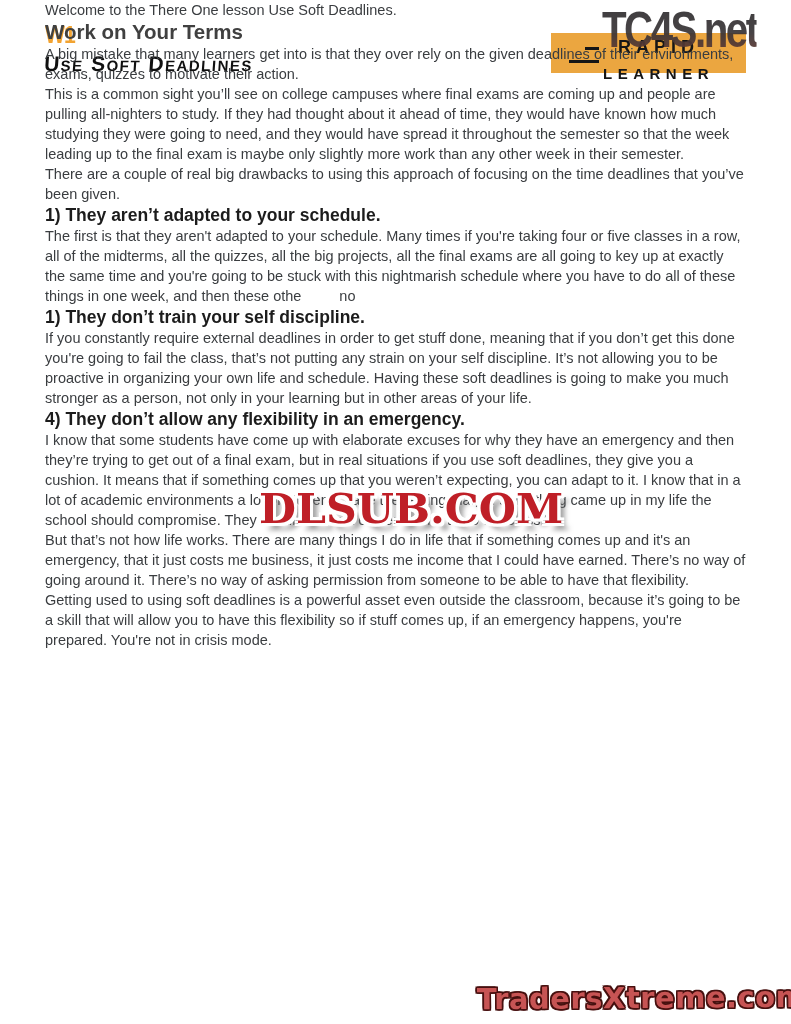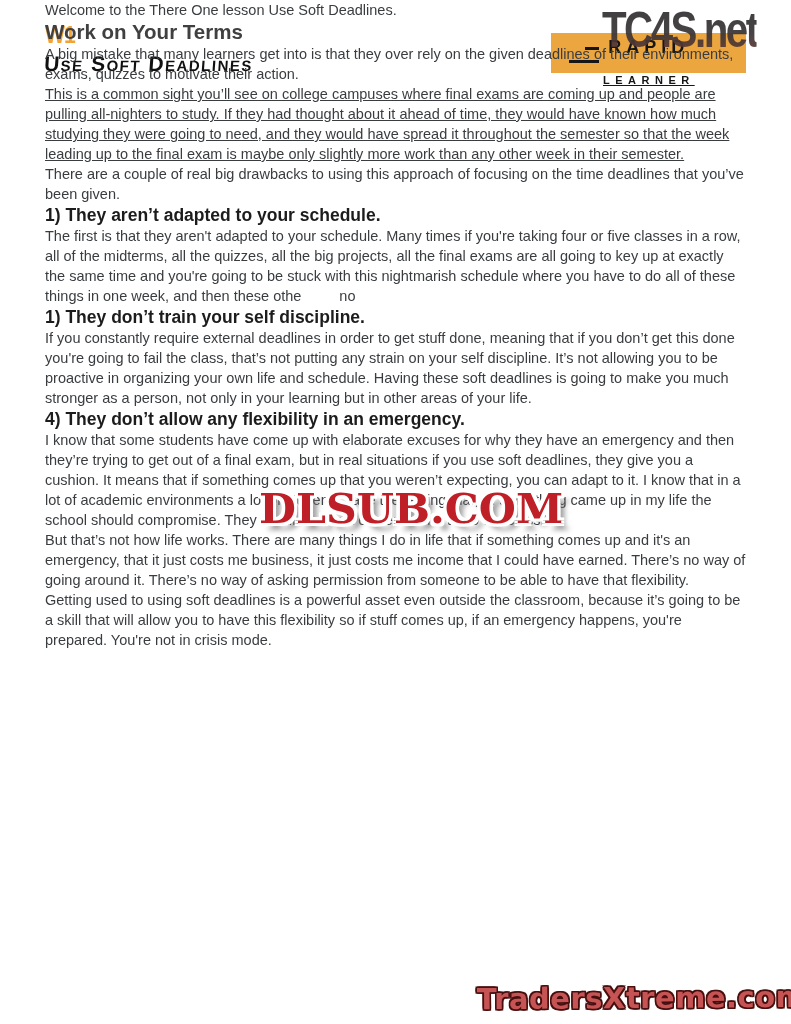--- a/index.html
+++ b/index.html
@@ -51,26 +51,25 @@
     text-align: center;
     color: #161616;
   }
   .brand-top {
     font-size: 18px;
     font-weight: 900;
     letter-spacing: 5px;
     line-height: 18px;
   }
   .brand-bottom {
-    font-size: 11px;
+    font-size: 15px;
     font-weight: 700;
     letter-spacing: 5.5px;
     line-height: 11px;
-    margin-top: 19px;
-    text-decoration: underline;
+    margin-top: 12px;
   }
   .brand-line-short {
     position: absolute;
     left: 34px; top: 14px;
     width: 14px; height: 3px;
     background: #161616;
   }
   .brand-line-long {
     position: absolute;
     left: 18px; top: 27px;
@@ -108,21 +107,21 @@
   .content p { margin: 0; }
   .intro { margin-top: 108px; }
   .h-main {
     margin-top: 24px;
     font-size: 20.5px;
     line-height: 24px;
     font-weight: 700;
     color: #404040;
   }
   .p1 { margin-top: 12px; }
-  .p2 { margin-top: 20px; text-decoration: underline; }
+  .p2 { margin-top: 20px; }
   .p3 { margin-top: 17px; }
   .h-num {
     font-size: 17.5px;
     line-height: 22px;
     font-weight: 700;
     color: #1c1c1c;
   }
   .h1n { margin-top: 17px; }
   .p4  { margin-top: 7px; }
   .p4-tail { margin-left: 38px; }

